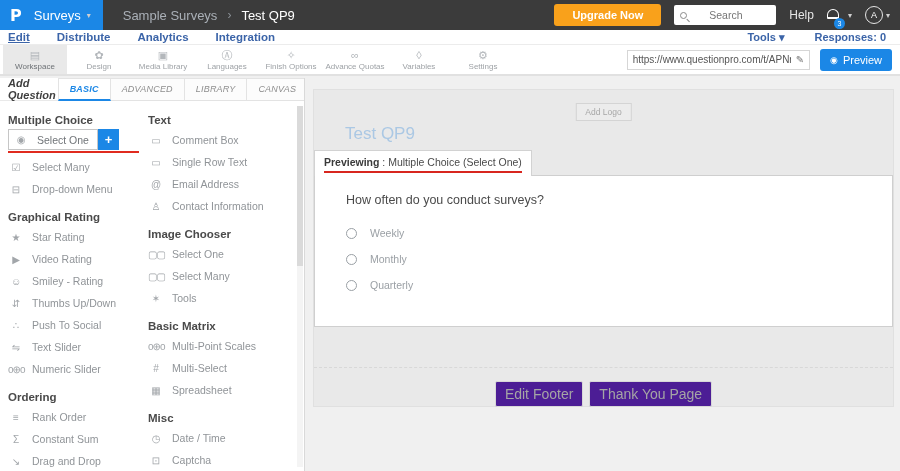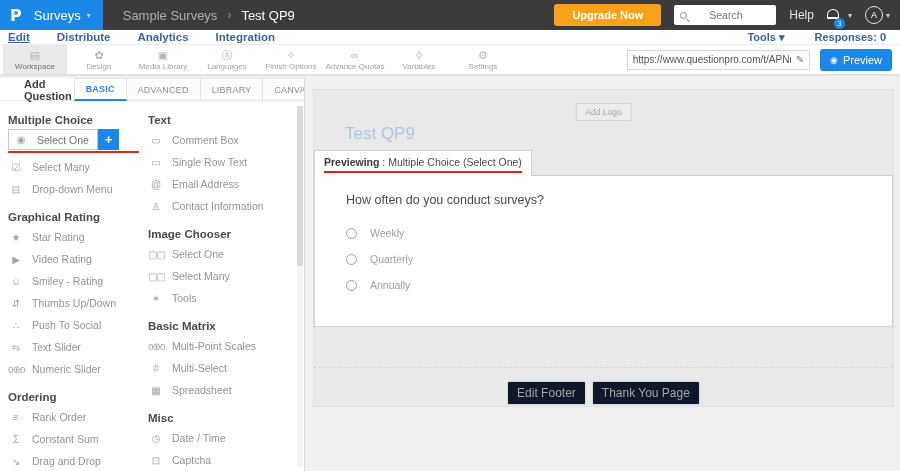--- a/index.html
+++ b/index.html
@@ -44,21 +44,21 @@
   .tool.active .tool-label { color:#6d7175; }
   .toolbar-right { margin-left:auto; display:flex; align-items:center; gap:10px; padding-right:8px; }
   .url-box { display:flex; align-items:center; border:1px solid #d6d6d6; height:20px; padding:0 5px; gap:5px; background:#fff; }
   .url-box input { font-size:10px; color:#555; width:158px; border:0; outline:0; font-family:inherit; }
   .pencil { color:#777; font-size:10px; cursor:pointer; }
   .preview-btn { display:flex; align-items:center; gap:5px; background:#1b87e6; color:#fff; font-size:11px; height:22px; padding:0 10px; border-radius:3px; cursor:pointer; }
   .eye { font-size:9px; }
 
   
   .panel { position:absolute; left:0; top:78px; width:305px; bottom:0; background:#fff; border-right:1px solid #d9d9d9; overflow:hidden; }
-  .panel-head { display:flex; height:23px; border-bottom:1px solid #e9e9e9; padding-left:24px; }
+  .panel-head { display:flex; align-items:center; height:23px; border-bottom:1px solid #e9e9e9; padding-left:8px;font-style:italic; }
   .panel-title { font-size:11px; font-weight:bold; color:#3f3f3f; width:50px; }
   .panel-tabs { display:flex; height:23px; margin-left:2px; }
   .ptab { font-size:9px; color:#8d8d8d; letter-spacing:.2px; display:flex; align-items:center; padding:0 11px; border:1px solid #e3e3e3; border-left:none; background:#fcfcfc; cursor:pointer; }
   .ptab:first-child { border-left:1px solid #e3e3e3; }
   .ptab.active { background:#fff; color:#1b87e6; font-weight:bold; border-bottom:2px solid #1b87e6; }
   .panel-body { display:flex; padding:2px 0 16px 8px; }
   .pcol1 { width:140px; }
   .pcol2 { width:150px; }
   .sec-title { font-size:11.5px; font-weight:bold; color:#4a4a4a; margin:11px 0 3px; }
   .q-item { display:flex; align-items:center; gap:9px; height:22px; color:#909498; font-size:10.5px; cursor:pointer; }
@@ -83,21 +83,21 @@
   .pt-underline { height:2px; background:#d8261f; margin-top:3px; }
   .s-card { background:#fff; border:1px solid #cfcfcf; height:152px; padding:17px 20px 0 31px; position:relative; z-index:1; }
   .question { font-size:12.5px; color:#4a4a4a; }
   .opts { margin-top:13px; }
   .opt { display:flex; align-items:center; gap:13px; height:26px; }
   .radio { width:11px; height:11px; border:1.5px solid #9aa0a5; border-radius:50%; flex:none; cursor:pointer; }
   .opt-label { font-size:10.5px; color:#9ba0a5; }
   .s-foot { position:relative; }
   .dash { border-top:1px dashed #d8d8d8; margin-top:40px; }
   .foot-btns { display:flex; justify-content:center; gap:6px; margin-top:13px; }
-  .foot-btn { background:#0f172a; border:1px solid #d8d8d8; border-radius:2px; color:#a5a5a5; font-size:12px; padding:4px 9px; cursor:pointer; }
+  .foot-btn { background:#4c1d95; border:1px solid #d8d8d8; border-radius:2px; color:#a5a5a5; font-size:14px; padding:4px 9px; cursor:pointer; }
 </style>
 </head>
 <body>
 
 <div class="topbar">
   <div class="brand">
     <span class="qp-logo">P</span>
     <span class="brand-menu">
       <span>Surveys</span>
       <span class="caret">▾</span>
@@ -336,25 +336,25 @@
     </div>
     <div class="s-card">
       <div class="question">How often do you conduct surveys?</div>
       <div class="opts" id="opts">
           <div class="opt">
             <span class="radio"></span>
             <span class="opt-label">Weekly</span>
           </div>
           <div class="opt">
             <span class="radio"></span>
-            <span class="opt-label">Quarterly</span>
+            <span class="opt-label">Monthly</span>
           </div>
           <div class="opt">
             <span class="radio"></span>
-            <span class="opt-label">Annually</span>
+            <span class="opt-label">Quarterly</span>
           </div>
         </div>
     </div>
     <div class="s-foot">
       <div class="dash"></div>
       <div class="foot-btns" id="foot-btns">
           <span class="foot-btn">Edit Footer</span>
           <span class="foot-btn">Thank You Page</span>
         </div>
     </div>

